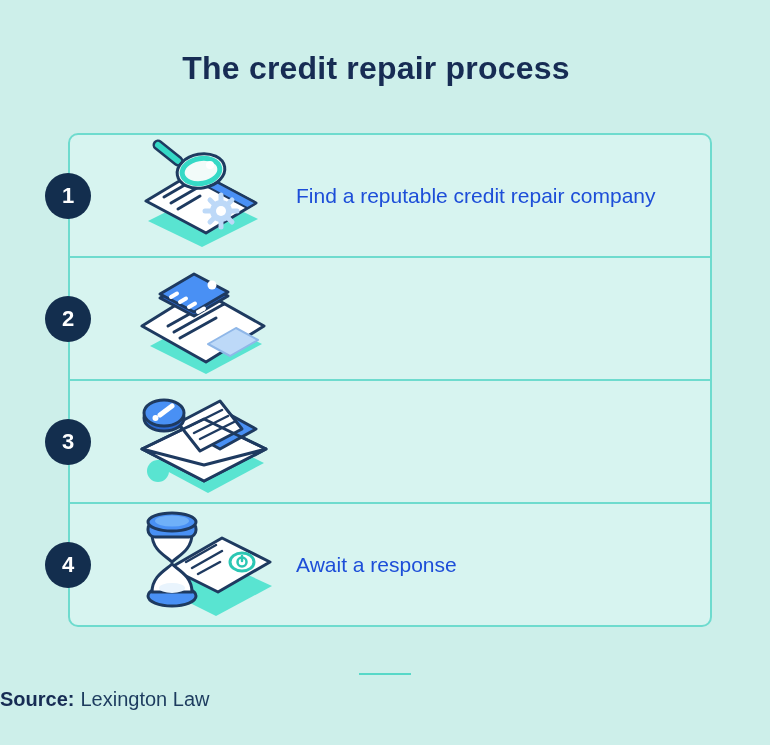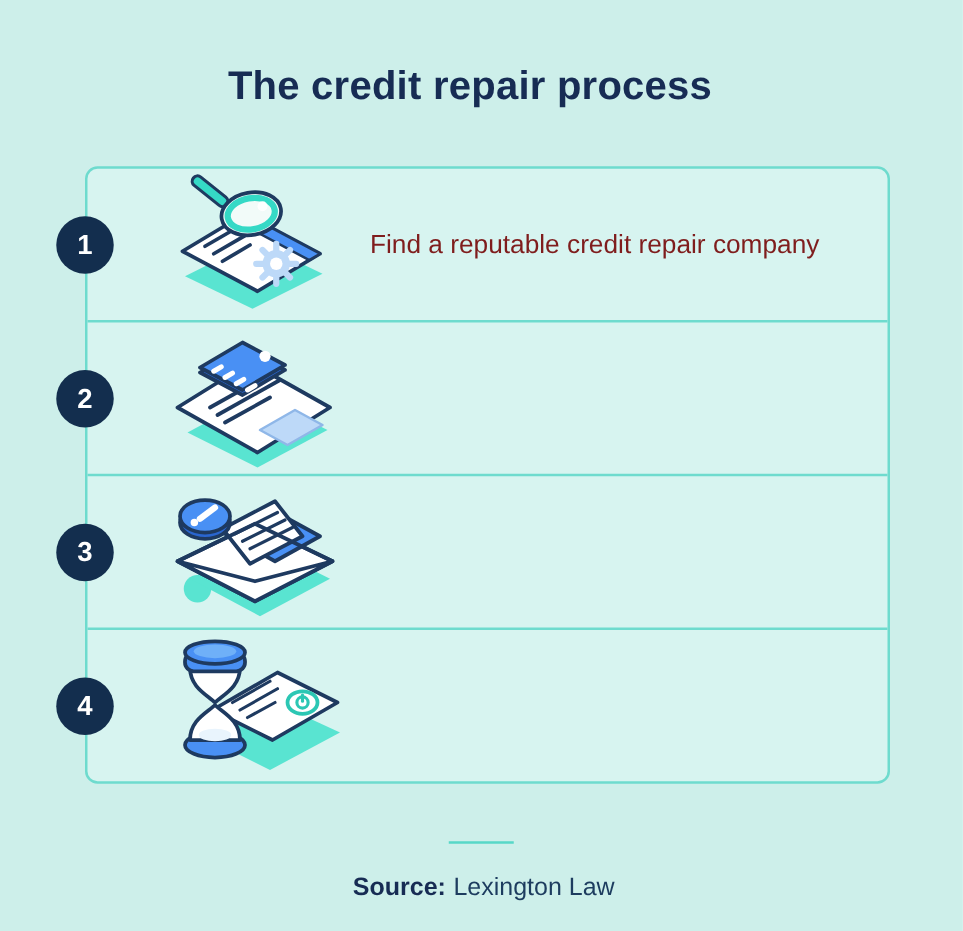--- a/index.html
+++ b/index.html
@@ -44,30 +44,30 @@
 
   .icon-box {
     flex: none; margin-left: 54px;
     width: 152px; height: 118px;
     display: flex; align-items: center; justify-content: center;
   }
   .icon-box svg { display: block; }
 
   .step-label {
     margin-left: 20px;
-    font-size: 21px; color: #7f1d1d; text-align: center;
+    font-size: 21px; color: #1d4ed8; text-align: center;
   }
 
   .source-divider {
     position: absolute; left: 359px; top: 673px;
     width: 52px; height: 2px; background: #57d8c8;
   }
   .source-line {
     position: absolute; top: 688px; left: 0; width: 100%;
-    margin: 11px; text-align: center;
+    margin: 0; 
     font-size: 20px; color: #1d3c5f;
   }
   .source-label { font-weight: 700; color: #172c54; margin-right: 6px; }
 </style>
 </head>
 <body>
 
 <div class="canvas">
 
   <h1 class="title">The credit repair process</h1>
@@ -173,20 +173,21 @@
           <path d="M118 50 L118 55" stroke="#2cc7b4" stroke-width="2.5" stroke-linecap="round"></path>
           <ellipse cx="48" cy="90" rx="24" ry="10" fill="#4990f4" stroke="#1e3a60" stroke-width="3"></ellipse>
           <path d="M28 86 C28 70 42 64 48 58 C54 64 68 70 68 86 Z" fill="#ffffff" stroke="#1e3a60" stroke-width="3" stroke-linejoin="round"></path>
           <path d="M28 28 C28 44 42 50 48 56 C54 50 68 44 68 28 Z" fill="#ffffff" stroke="#1e3a60" stroke-width="3" stroke-linejoin="round"></path>
           <rect x="24" y="16" width="48" height="15" rx="7" fill="#4990f4" stroke="#1e3a60" stroke-width="3"></rect>
           <ellipse cx="48" cy="16" rx="24" ry="9" fill="#4990f4" stroke="#1e3a60" stroke-width="3"></ellipse>
           <ellipse cx="48" cy="15" rx="17" ry="5.5" fill="#6fb0f8"></ellipse>
           <ellipse cx="48" cy="82" rx="13" ry="5" fill="#e9f4fd"></ellipse>
         </svg>
       </div>
+      <span class="step-label">Await a response</span>
     </div>
 
   </div>
 
   <div class="source-divider"></div>
 
   <p class="source-line">
     <span class="source-label">Source:</span><span>Lexington Law</span>
   </p>
 

